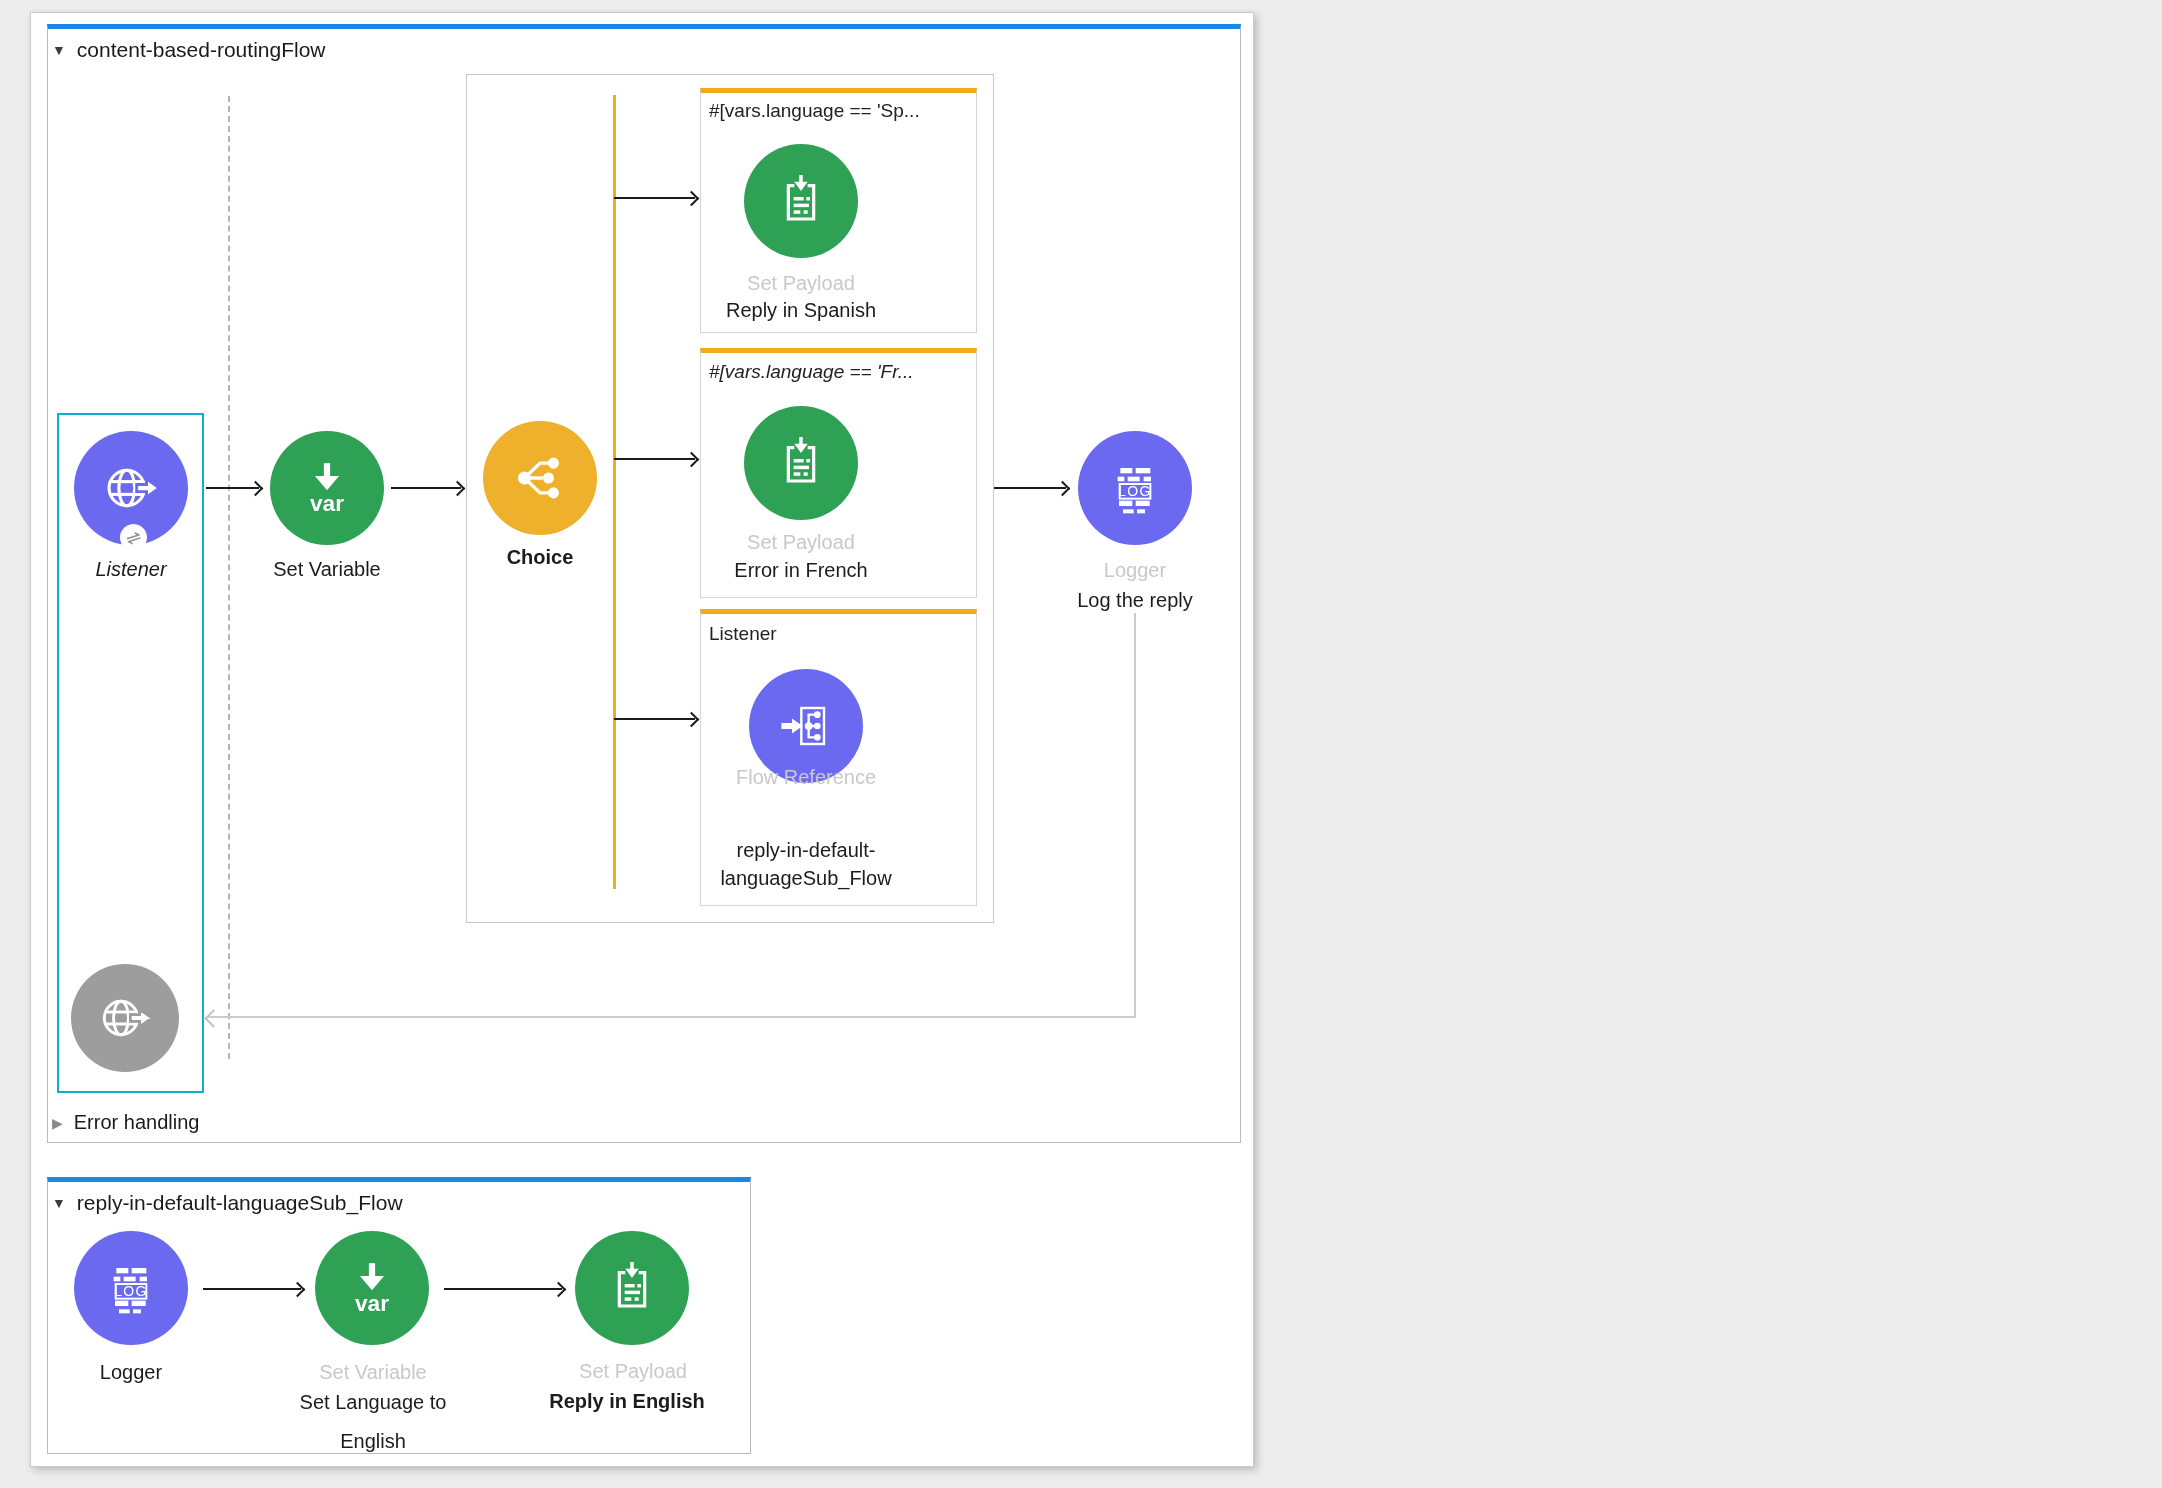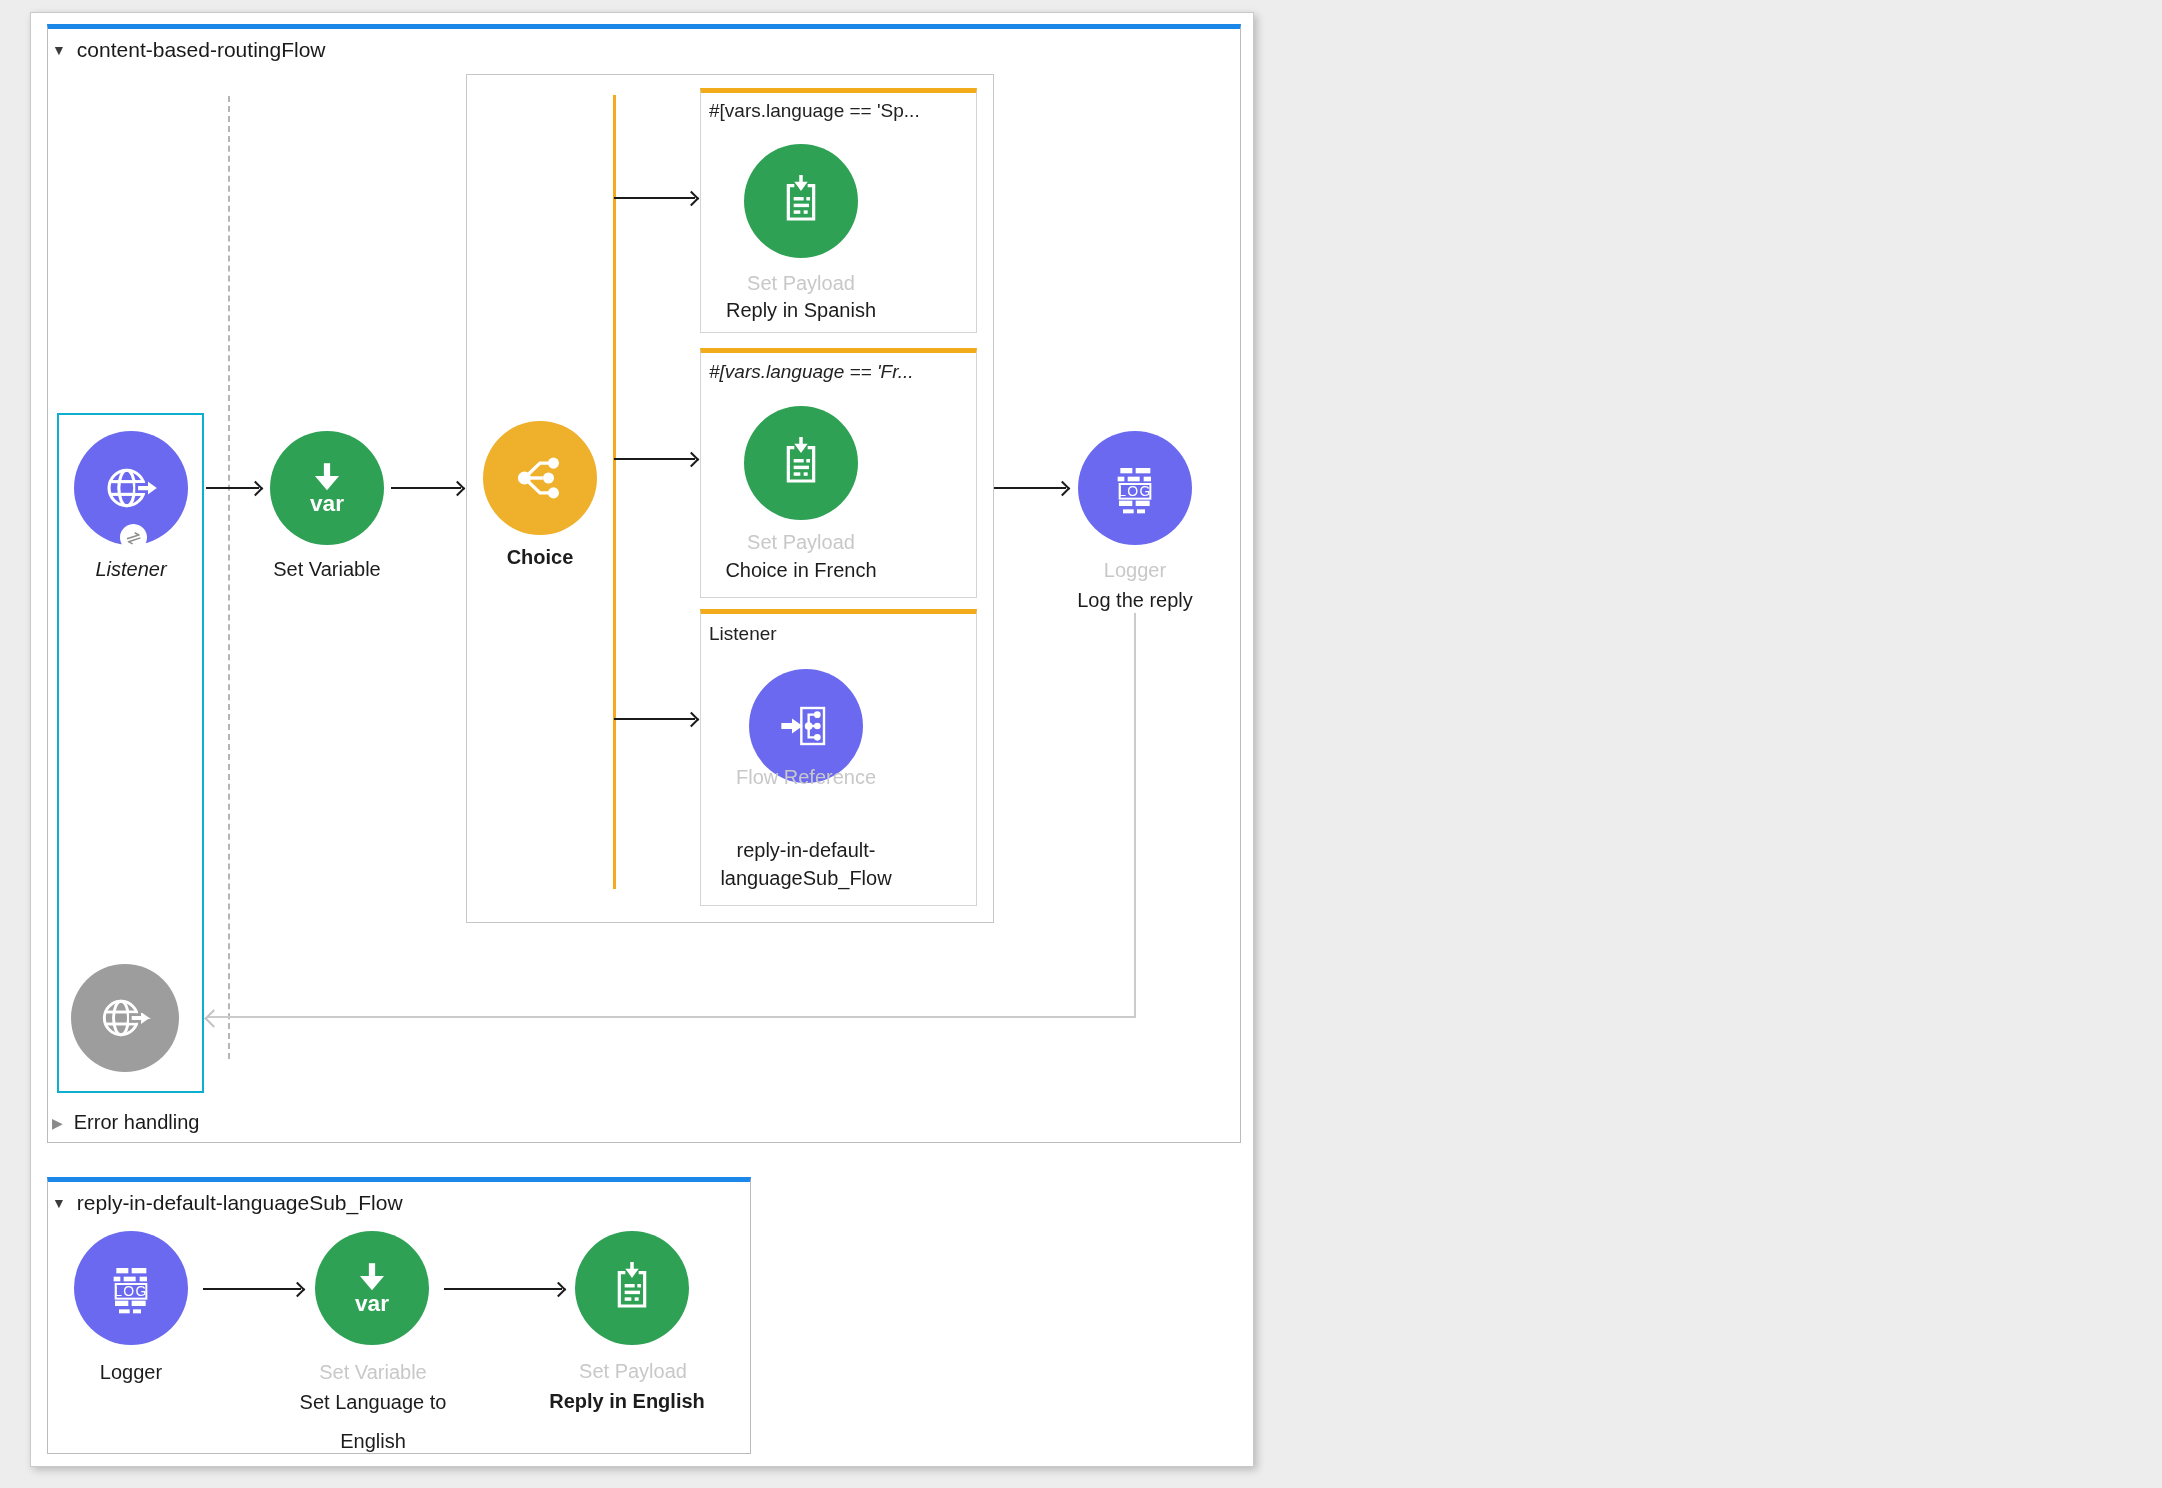--- a/index.html
+++ b/index.html
@@ -126,21 +126,21 @@
         <path d="M19 9.5 h10 l-5 7 z" fill="#ffffff"></path>
         <path d="M19 12.5 H14.5 V37.5 H33.5 V12.5 H29" fill="none" stroke="#ffffff" stroke-width="2.4"></path>
         <rect x="18.5" y="21" width="7.5" height="2.6" fill="#ffffff"></rect>
           <rect x="28" y="21" width="2.8" height="2.6" fill="#ffffff"></rect>
         <rect x="18.5" y="26" width="11.5" height="2.6" fill="#ffffff"></rect>
         <rect x="18.5" y="31" width="5" height="2.6" fill="#ffffff"></rect>
           <rect x="26" y="31" width="3" height="2.6" fill="#ffffff"></rect>
       </svg>
     </div>
     <div class="lbl gray" style="left:650px;top:518px;">Set Payload</div>
-    <div class="lbl" style="left:650px;top:546px;">Choice in French</div>
+    <div class="lbl" style="left:650px;top:546px;">Error in French</div>
 
     <div class="branch" style="top:596px;height:297px;"></div>
     <div class="cond" style="top:610px;">Listener</div>
     <div class="node" style="left:718px;top:656px;background:#6a69ef;">
       <svg class="icn-sm" viewBox="0 0 48 48">
         <path d="M5.5 21.8 h8 v-3.5 l8 5.7 -8 5.7 v-3.5 h-8 z" fill="#ffffff"></path>
         <rect x="20.5" y="10.5" width="17" height="27" fill="none" stroke="#ffffff" stroke-width="1.8"></rect>
         <g fill="none" stroke="#ffffff" stroke-width="1.8">
           <path d="M26 24 V15.5 H31"></path>
             <path d="M26 24 H31"></path>

